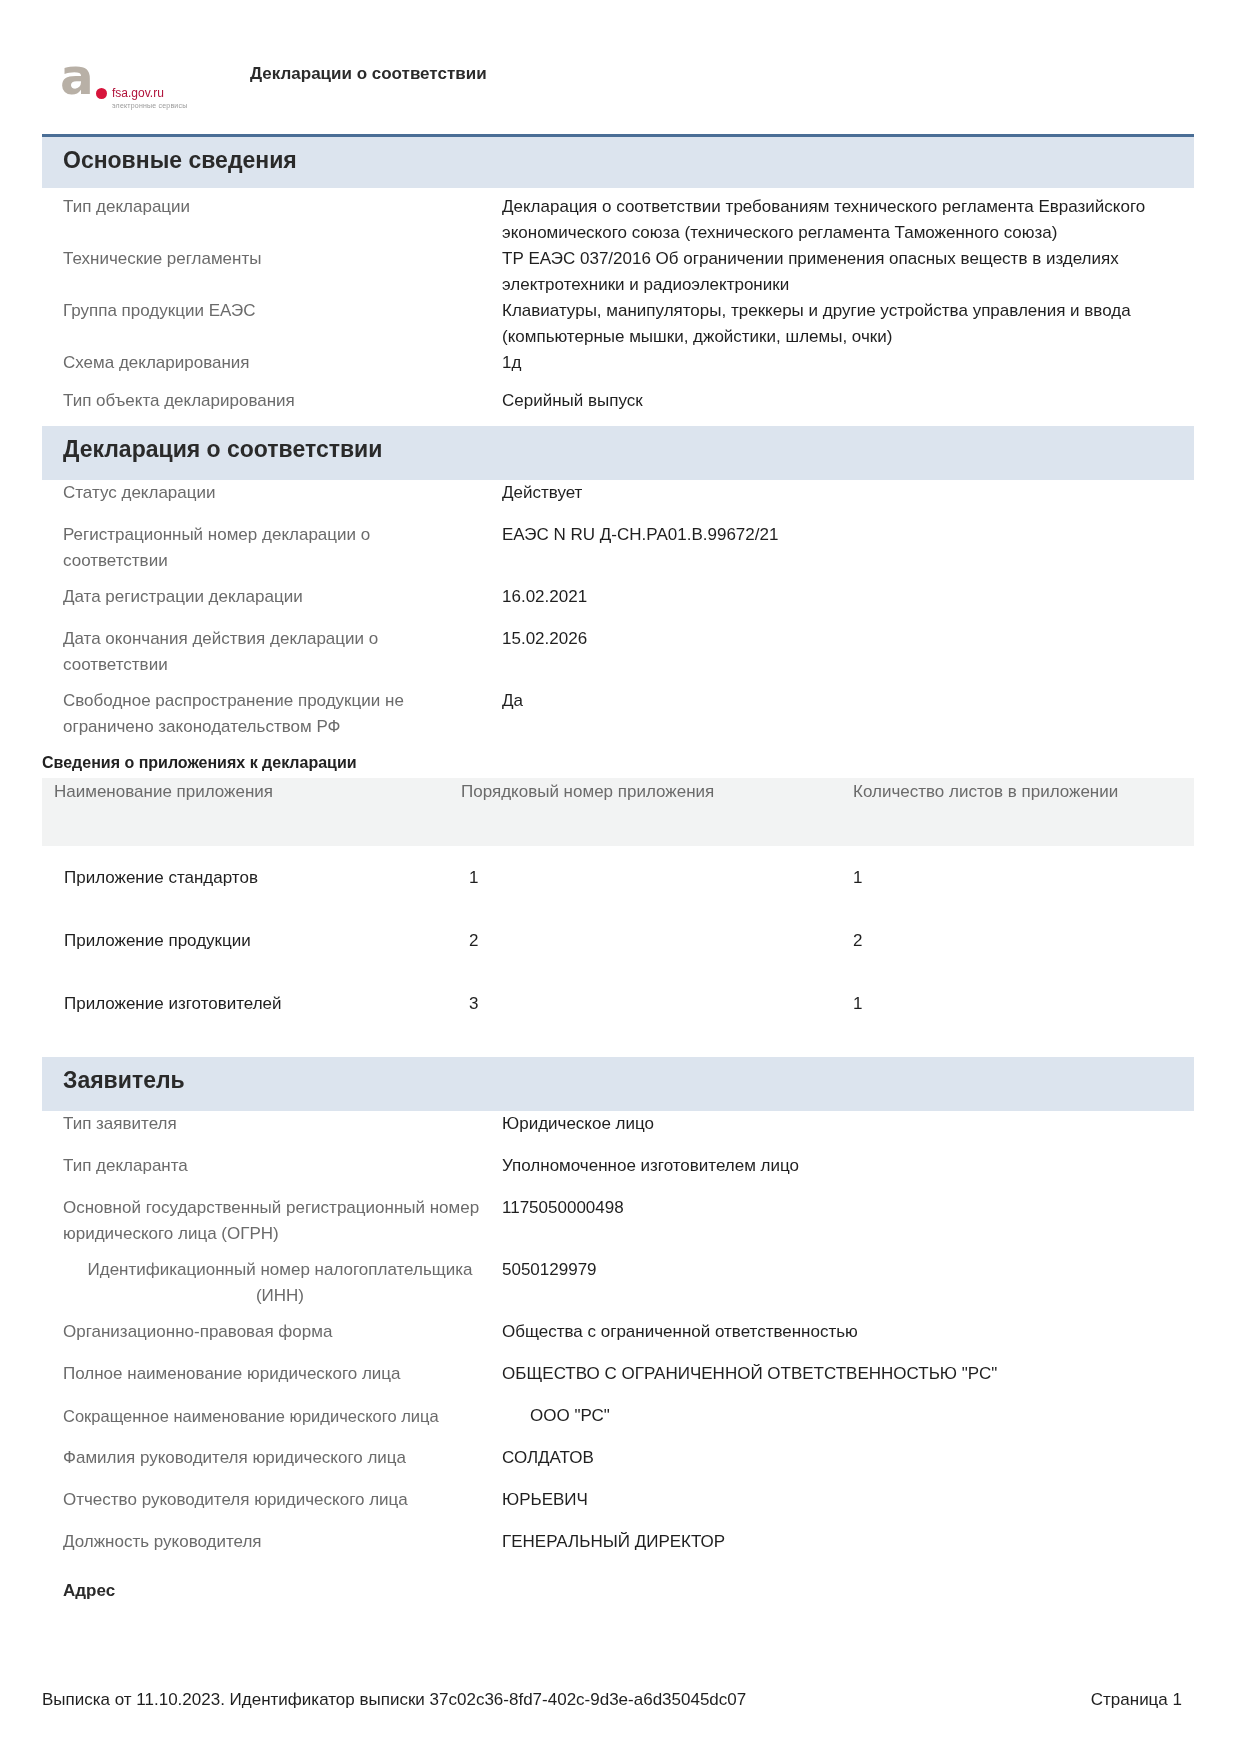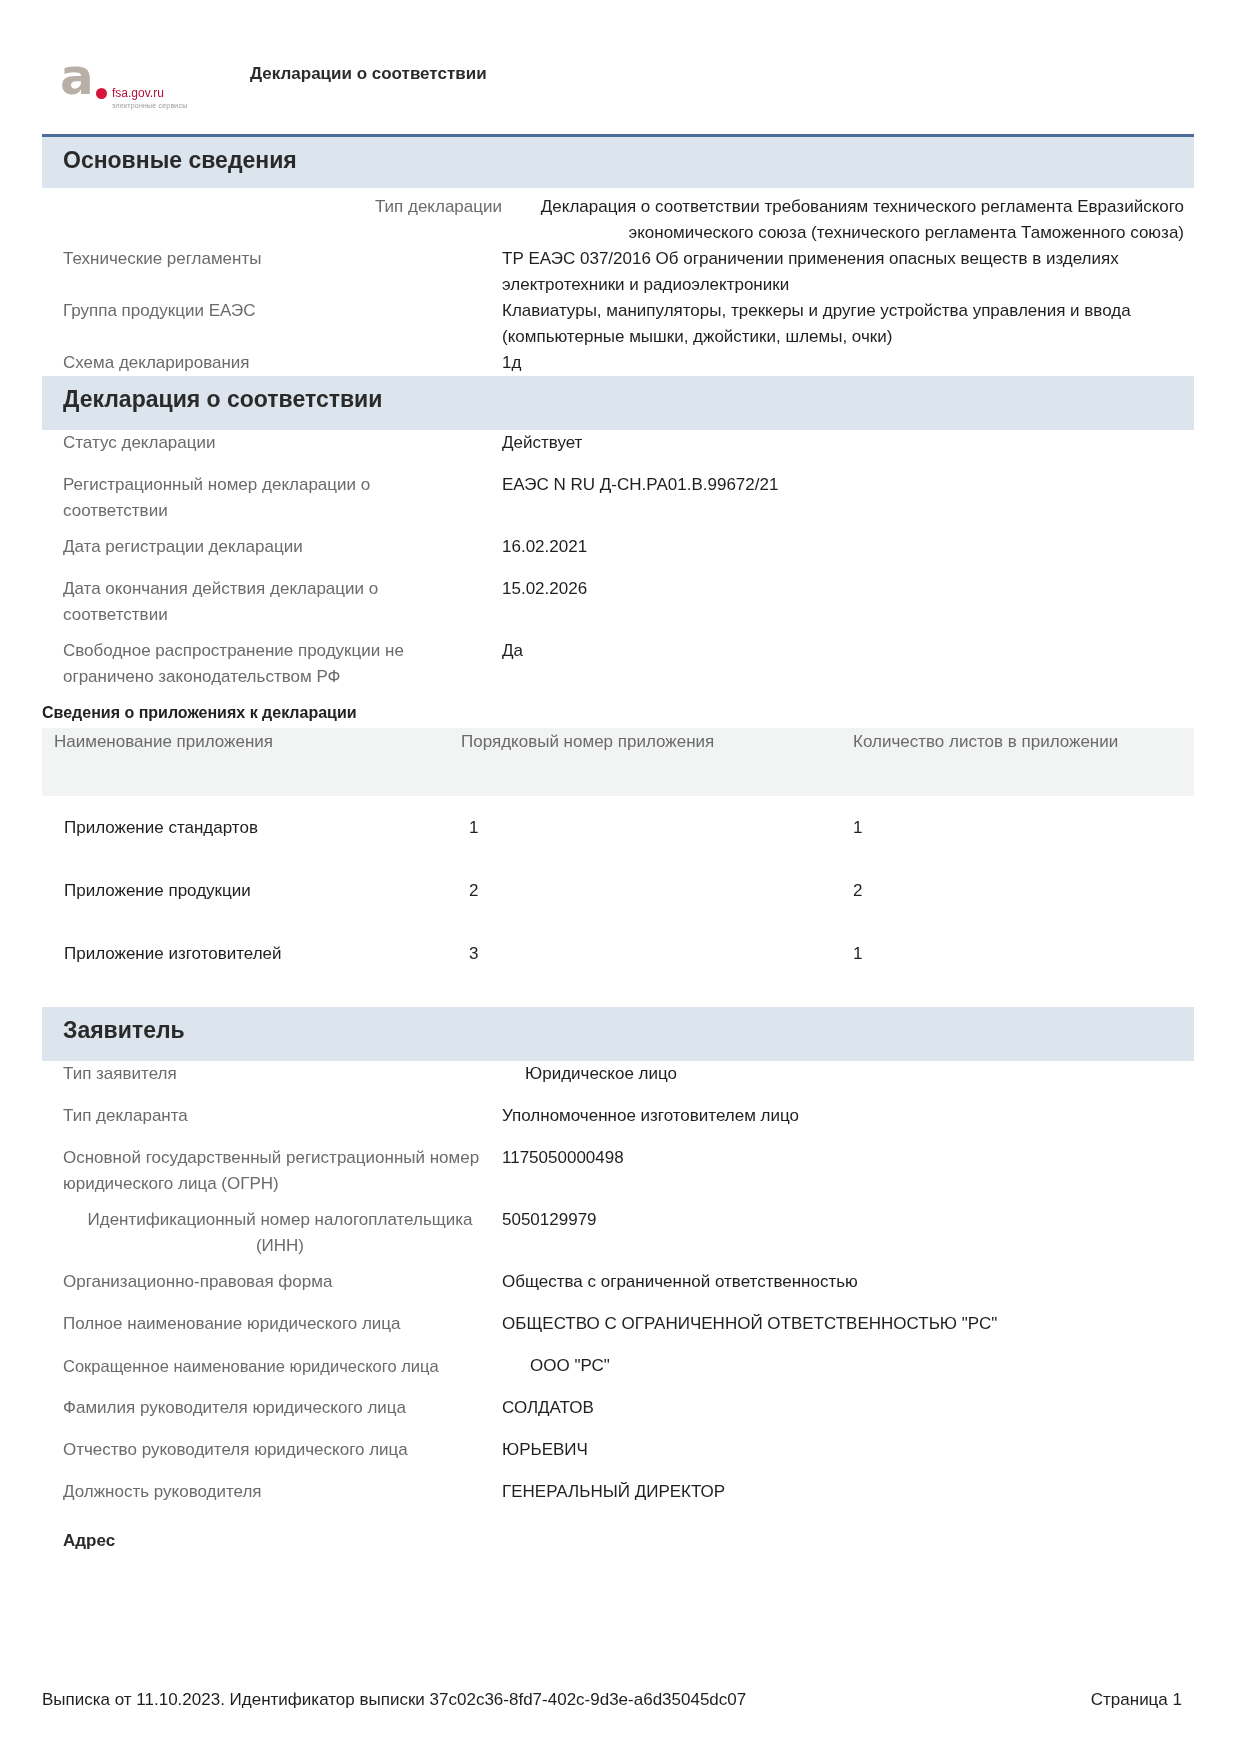--- a/index.html
+++ b/index.html
@@ -53,35 +53,39 @@
     <span class="site">fsa.gov.ru</span>
     <span class="sub">электронные сервисы</span>
   </div>
   <div class="page-title">Декларации о соответствии</div>
 </div>
 
 <div class="content">
 
   <div class="section-band first">Основные сведения</div>
   <div style="padding-top:6px;">
-    <div class="row" style="margin-bottom:0;text-align:right;">
+    <div class="row" style="margin-bottom:0;">
       <div class="label">Тип декларации</div>
       <div class="value">Декларация о соответствии требованиям технического регламента Евразийского экономического союза (технического регламента Таможенного союза)</div>
     </div>
     <div class="row">
       <div class="label">Технические регламенты</div>
       <div class="value">ТР ЕАЭС 037/2016 Об ограничении применения опасных веществ в изделиях электротехники и радиоэлектроники</div>
     </div>
     <div class="row">
       <div class="label">Группа продукции ЕАЭС</div>
       <div class="value">Клавиатуры, манипуляторы, треккеры и другие устройства управления и ввода (компьютерные мышки, джойстики, шлемы, очки)</div>
     </div>
     <div class="row">
       <div class="label">Схема декларирования</div>
       <div class="value">1д</div>
+    </div>
+    <div class="row" style="margin-top:12px; margin-bottom:12px;">
+      <div class="label">Тип объекта декларирования</div>
+      <div class="value">Серийный выпуск</div>
     </div>
   </div>
 
   <div class="section-band">Декларация о соответствии</div>
   <div style="padding-top:0;">
     <div class="row" style="margin-bottom:16px;">
       <div class="label">Статус декларации</div>
       <div class="value">Действует</div>
     </div>
     <div class="row" style="margin-bottom:10px;">
@@ -125,21 +129,21 @@
       <tr>
         <td>Приложение изготовителей</td>
         <td class="num">3</td>
         <td class="num2">1</td>
       </tr>
     </tbody>
   </table>
 
   <div class="section-band" style="margin-top:22px;">Заявитель</div>
   <div>
-    <div class="row" style="margin-bottom:16px;gap:23px;">
+    <div class="row" style="margin-bottom:16px;">
       <div class="label">Тип заявителя</div>
       <div class="value">Юридическое лицо</div>
     </div>
     <div class="row" style="margin-bottom:16px;">
       <div class="label">Тип декларанта</div>
       <div class="value">Уполномоченное изготовителем лицо</div>
     </div>
     <div class="row" style="margin-bottom:10px;">
       <div class="label" style="padding-right:10px;">Основной государственный регистрационный номер юридического лица (ОГРН)</div>
       <div class="value">1175050000498</div>

